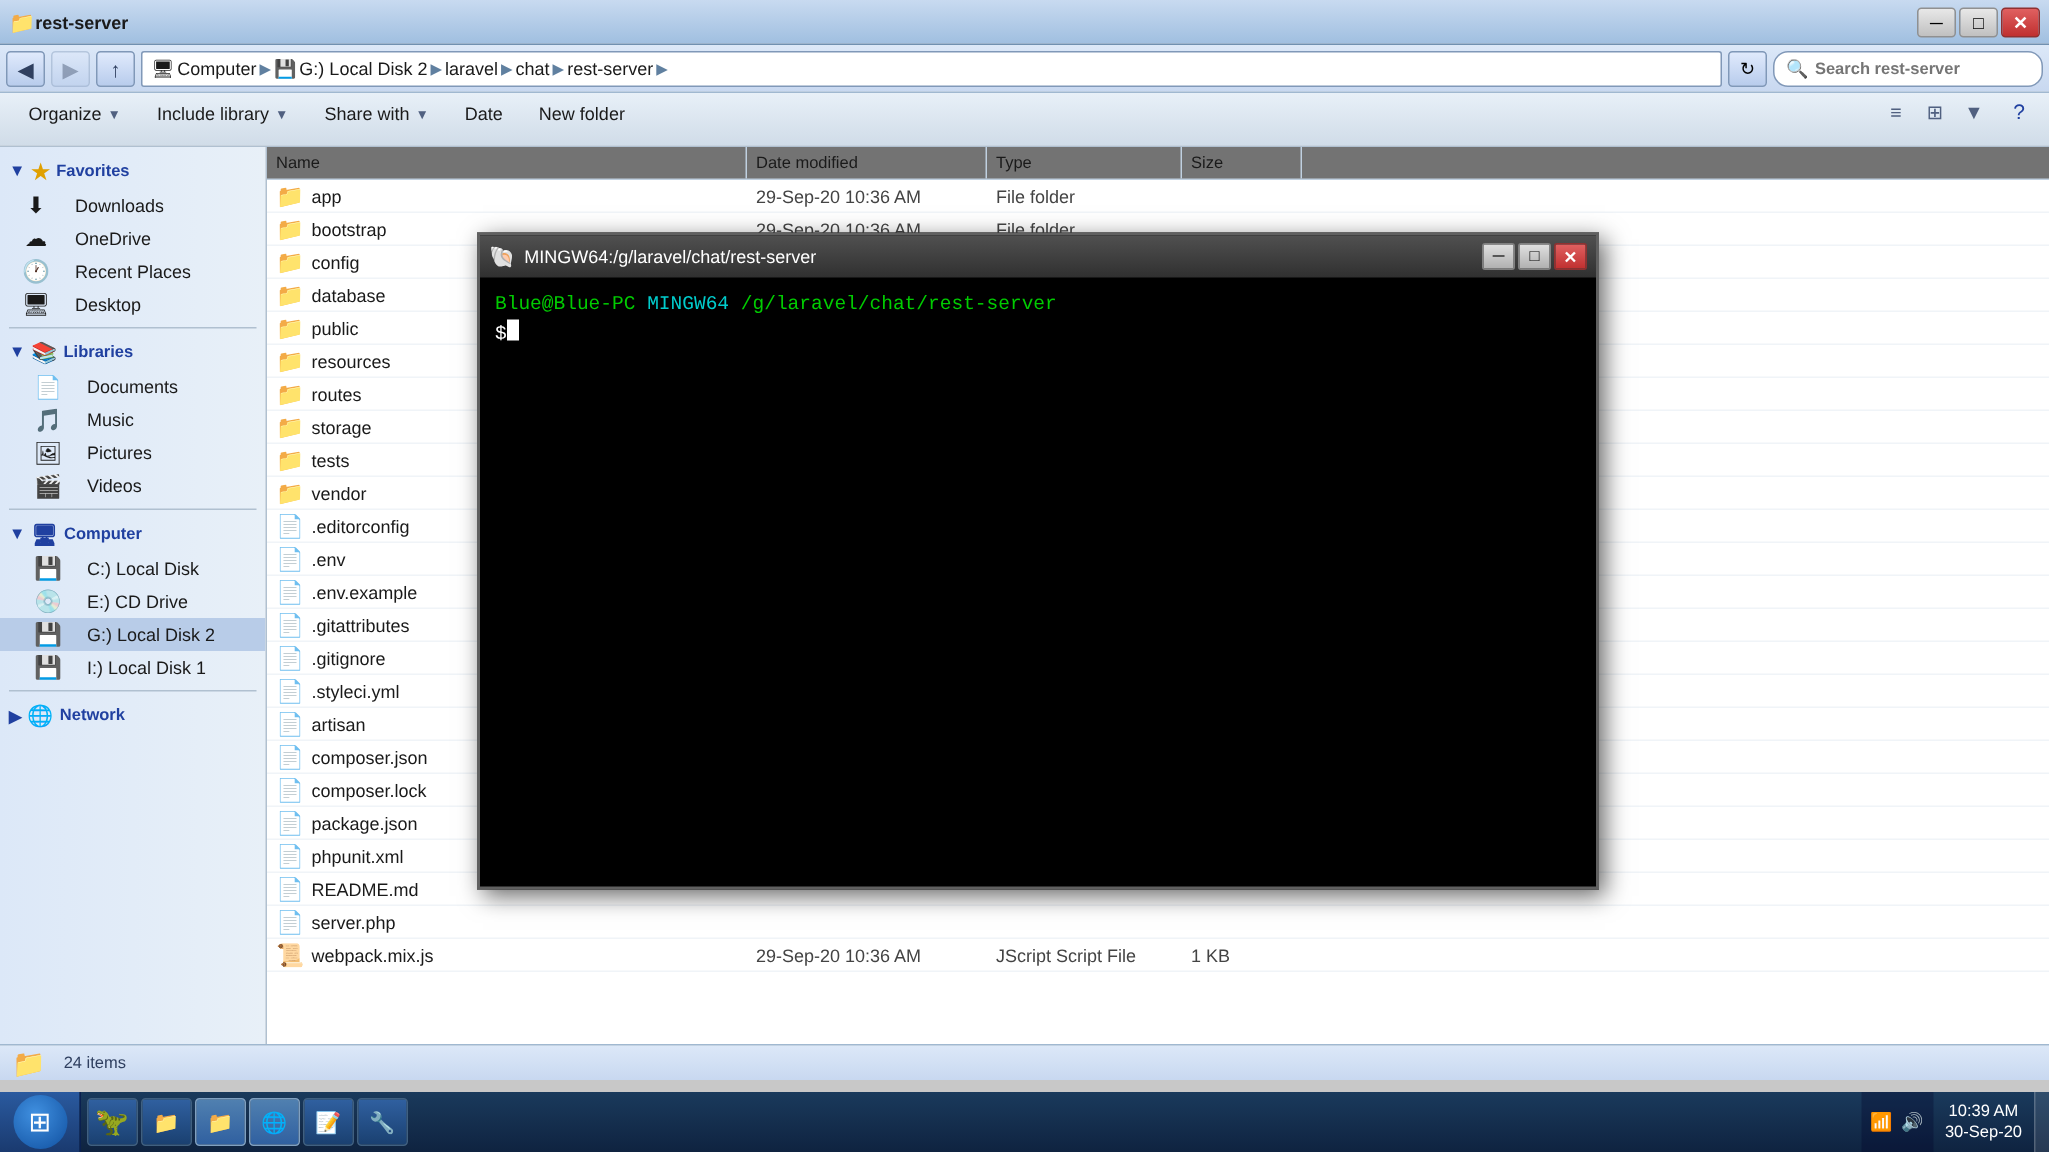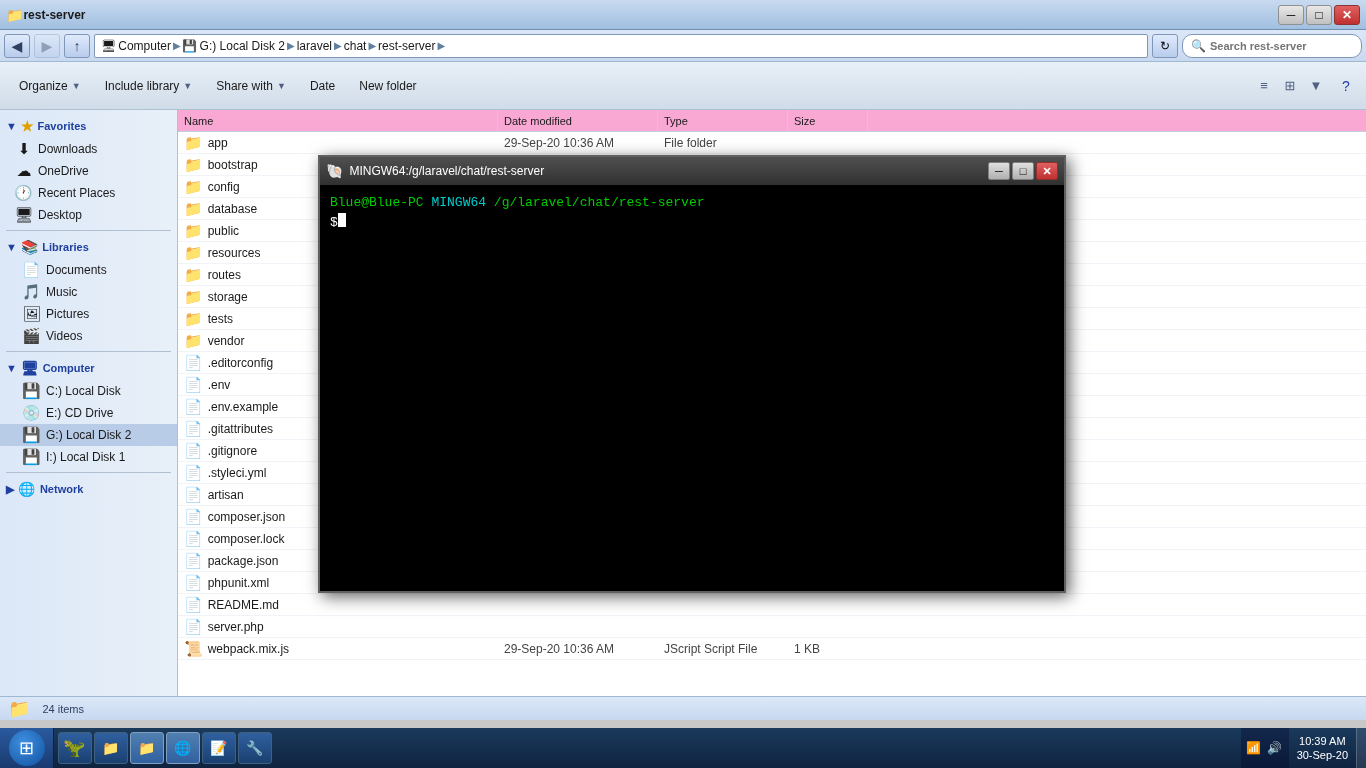--- a/index.html
+++ b/index.html
@@ -38,43 +38,43 @@
     .address-path { flex: 1; height: 24px; background: white; border: 1px solid #8098b8; border-radius: 2px; display: flex; align-items: center; padding: 0 6px; gap: 2px; font-size: 12px; color: #1a1a1a; overflow: hidden; }
     .path-segment { display: flex; align-items: center; gap: 2px; }
     .path-arrow { color: #6080a0; font-size: 10px; }
     .path-icon { font-size: 12px; }
     .refresh-btn { width: 26px; height: 24px; background: linear-gradient(to bottom, #e0eafc, #b8ccec); border: 1px solid #8098b8; border-radius: 3px; display: flex; align-items: center; justify-content: center; cursor: pointer; font-size: 12px; }
     .search-box { width: 180px; height: 24px; background: white; border: 1px solid #8098b8; border-radius: 10px; display: flex; align-items: center; padding: 0 8px; gap: 4px; }
     .search-box input { border: none; outline: none; font-size: 11px; background: transparent; width: 140px; color: #808080; font-weight: bold; }
     .search-icon { color: #6080a0; font-size: 12px; }
 
     
-    .toolbar { height: 48px; background: linear-gradient(to bottom, #e8f0f8, #d0dce8); display: flex; align-items: center; padding: 0 8px; gap: 2px; border-bottom: 1px solid #b0c0d0; }
+    .toolbar { height: 36px; background: linear-gradient(to bottom, #e8f0f8, #d0dce8); display: flex; align-items: flex-start; padding: 0 8px; gap: 2px; border-bottom: 1px solid #b0c0d0; }
     .tool-btn { height: 28px; padding: 0 10px; background: transparent; border: 1px solid transparent; border-radius: 3px; display: flex; align-items: center; gap: 4px; cursor: pointer; font-size: 12px; color: #1a1a1a; }
     .tool-btn .arrow { font-size: 9px; color: #506080; }
     .view-btns { margin-left: auto; display: flex; align-items: center; gap: 2px; }
     .view-btn { width: 24px; height: 24px; display: flex; align-items: center; justify-content: center; cursor: pointer; border: 1px solid transparent; border-radius: 2px; font-size: 13px; color: #506080; }
 
     
     .main { display: flex; flex: 1; overflow: hidden; }
 
     
     .sidebar { width: 178px; background: linear-gradient(to right, #dce8f8, #e8f0f8); border-right: 1px solid #b0c0d0; overflow-y: auto; padding: 4px 0; }
     .sidebar-section { margin-bottom: 2px; }
     .sidebar-header { display: flex; align-items: center; gap: 4px; padding: 4px 6px; font-size: 11px; font-weight: 700; color: #2040a0; cursor: pointer; }
     .sidebar-item { display: flex; align-items: center; gap: 6px; padding: 3px 8px 3px 16px; cursor: pointer; font-size: 12px; color: #1a1a1a; white-space: nowrap; overflow: hidden; }
     .sidebar-item.selected { background: #b8cce8; }
     .sidebar-item-icon { width: 16px; height: 16px; display: flex; align-items: center; justify-content: center; font-size: 15px; flex-shrink: 0; }
-    .sidebar-item-label { font-size: 12px; overflow: hidden; text-overflow: ellipsis; }
+    .sidebar-item-label { font-size: 12px; overflow: hidden; text-overflow: ellipsis; margin-left: 12px; }
     .sidebar-divider { height: 1px; background: #b0c0d0; margin: 4px 6px; }
     .sub-item { padding-left: 24px; }
 
     
     .file-list { flex: 1; background: white; overflow-y: auto; }
-    .file-list-header { display: flex; align-items: center; background: #f9a8d4; border-bottom: 1px solid #c0d0e0; height: 22px; padding: 0; }
+    .file-list-header { display: flex; align-items: center; background: #737373; border-bottom: 1px solid #c0d0e0; height: 22px; padding: 0; }
     .col-header { display: flex; align-items: center; padding: 0 6px; font-size: 11px; color: #1a1a1a; cursor: pointer; height: 100%; border-right: 1px solid #c0d0e0; }
     .col-name { width: 320px; }
     .col-date { width: 160px; }
     .col-type { width: 130px; }
     .col-size { width: 80px; }
     .file-item { display: flex; align-items: center; height: 22px; padding: 0; border-bottom: 1px solid #f0f4f8; cursor: pointer; }
     .file-cell { padding: 0 6px; font-size: 12px; color: #1a1a1a; display: flex; align-items: center; overflow: hidden; white-space: nowrap; text-overflow: ellipsis; }
     .file-cell.name { width: 320px; gap: 5px; }
     .file-cell.date { width: 160px; color: #444; }
     .file-cell.type { width: 130px; color: #444; }

